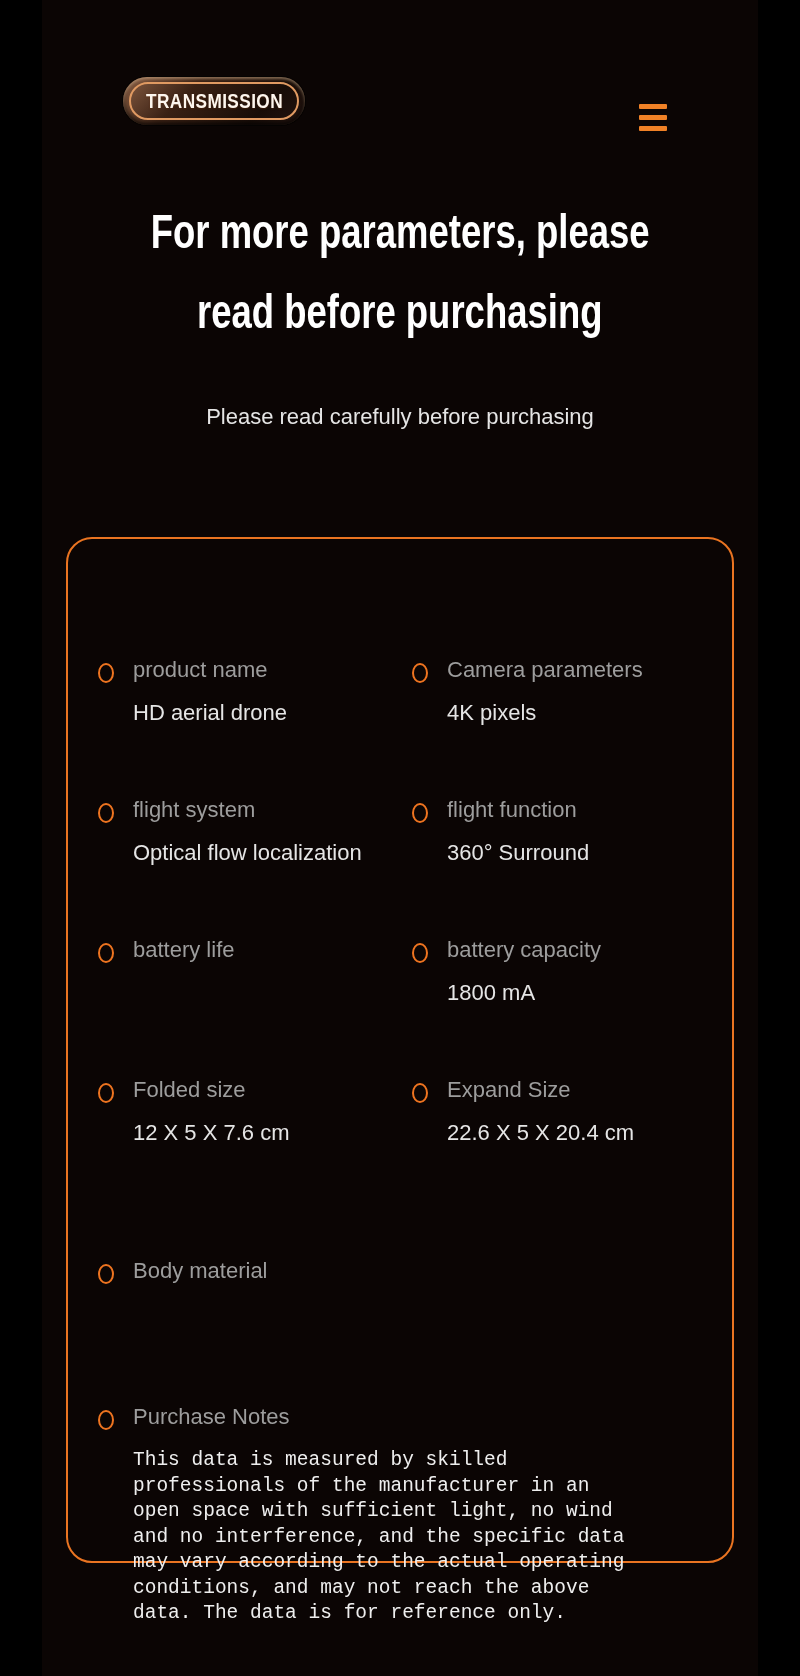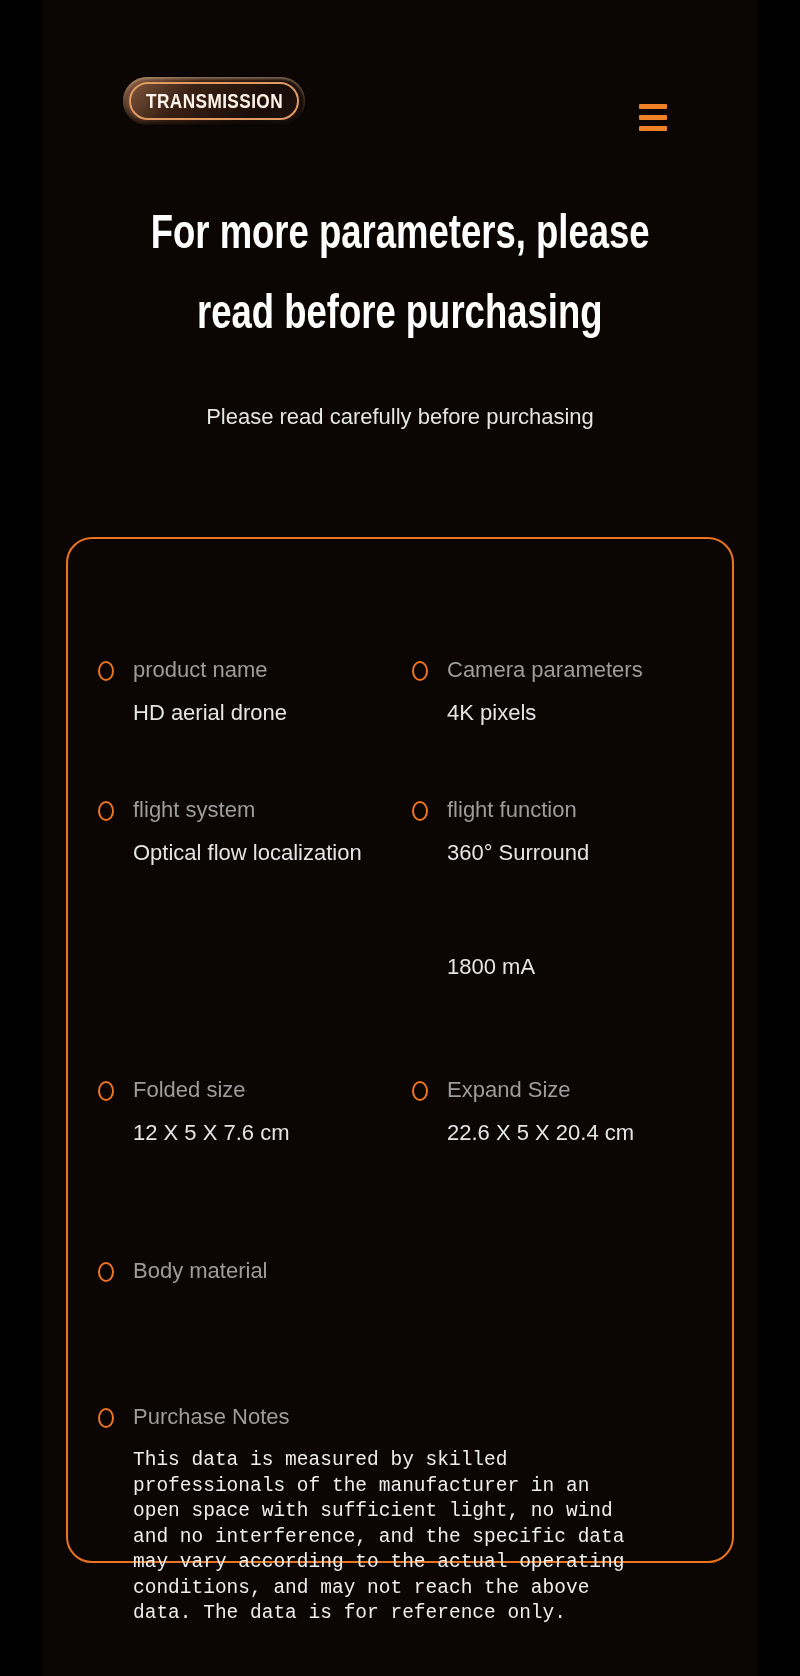--- a/index.html
+++ b/index.html
@@ -75,21 +75,21 @@
     border-radius:26px;
     padding:118px 30px 0 30px;
   }
   .spec-row{
     display:grid;
     grid-template-columns:314px 1fr;
     height:140px;
   }
   .spec-row.single{display:block;height:146px;margin-top:41px;}
   .spec-row.notes{display:block;height:auto;}
-  .label-row{display:flex;align-items:center;}
+  .label-row{display:flex;align-items:flex-end;}
   .bullet{
     flex:none;
     width:16px;height:20px;
     margin:2px 0 0 0;
     border:2.5px solid #ee7420;
     border-radius:50%;
     box-sizing:border-box;
   }
   .spec-label{
     margin-left:19px;
@@ -169,22 +169,30 @@
         <div class="label-row">
           <span class="bullet"></span>
           <span class="spec-label">flight function</span>
         </div>
         <div class="spec-value">360° Surround</div>
       </div>
     </div>
 
     <div class="spec-row">
       <div class="spec-item">
-      </div>
-      <div class="spec-item">
+        <div class="label-row">
+          <span class="bullet"></span>
+          <span class="spec-label">battery life</span>
+        </div>
+      </div>
+      <div class="spec-item">
+        <div class="label-row">
+          <span class="bullet"></span>
+          <span class="spec-label">battery capacity</span>
+        </div>
         <div class="spec-value">1800 mA</div>
       </div>
     </div>
 
     <div class="spec-row">
       <div class="spec-item">
         <div class="label-row">
           <span class="bullet"></span>
           <span class="spec-label">Folded size</span>
         </div>

